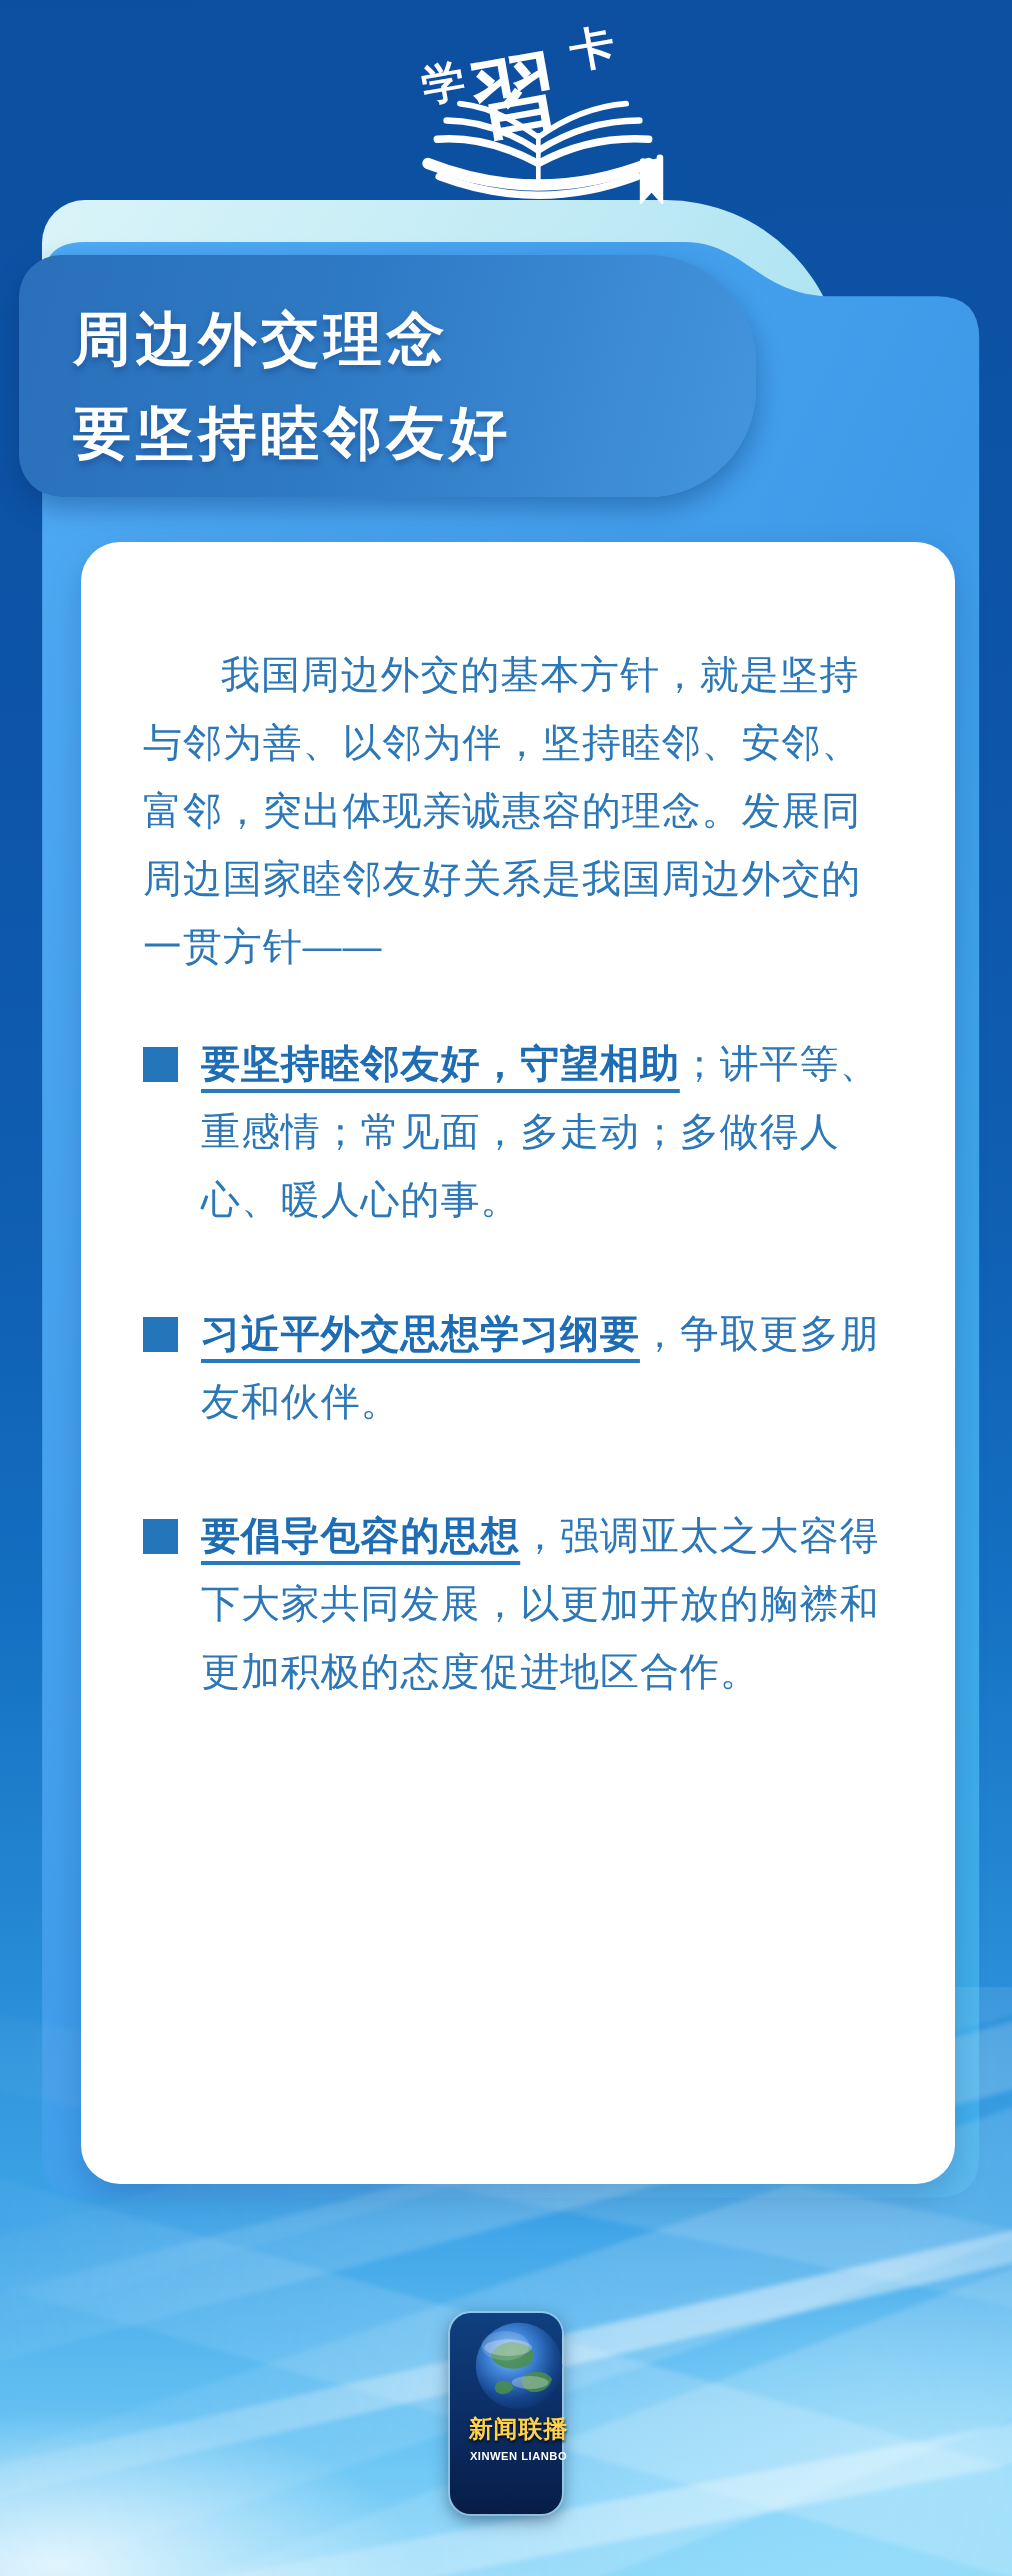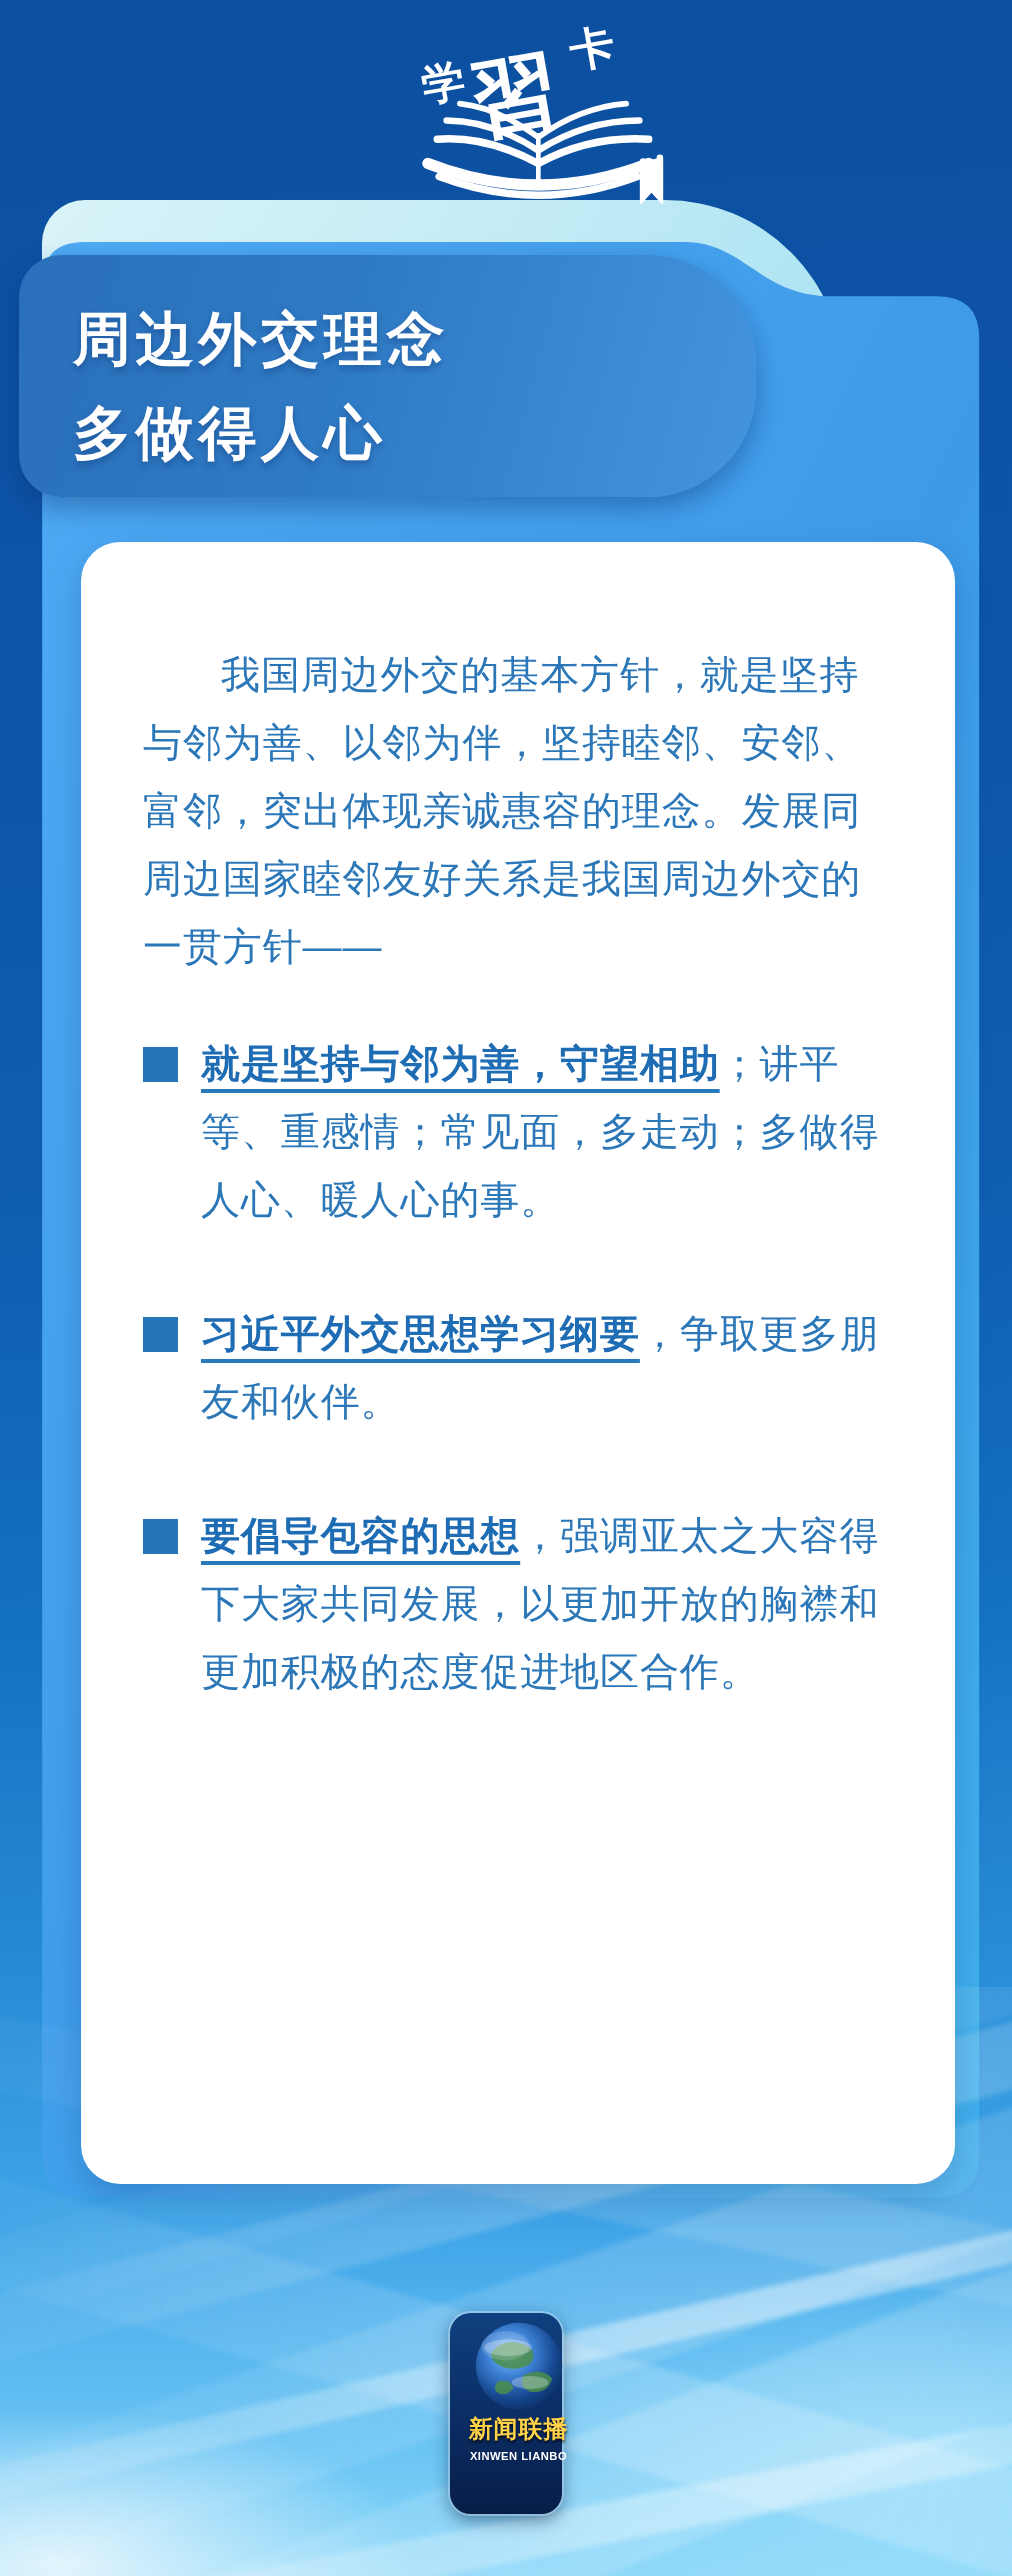--- a/index.html
+++ b/index.html
@@ -130,42 +130,42 @@
       <path d="M150 152 Q205 122 268 126" stroke-width="8"></path>
       <path d="M32 152 Q150 198 268 152" stroke-width="12"></path>
       <path d="M44 166 Q150 206 256 166" stroke-width="8"></path>
       <path d="M262 150 L262 188 L271 178 L280 188 L280 146" stroke-width="7" fill="#ffffff"></path>
     </g>
   </svg>
 
   <div class="banner">
     <h1>
       <span>周边外交理念</span><br>
-      <span>多做得人心</span>
+      <span>要坚持睦邻友好</span>
     </h1>
   </div>
 
   <div class="rays">
     <div class="glow"></div>
     <div class="ray r8"></div>
     <div class="ray r1"></div>
     <div class="ray r2"></div>
     <div class="ray r5"></div>
     <div class="ray r3"></div>
     <div class="ray r4"></div>
     <div class="ray r6"></div>
     <div class="ray r7"></div>
   </div>
 
   <div class="card">
     <p class="intro">我国周边外交的基本方针，就是坚持与邻为善、以邻为伴，坚持睦邻、安邻、富邻，突出体现亲诚惠容的理念。发展同周边国家睦邻友好关系是我国周边外交的一贯方针——</p>
 
     <div class="bullet first">
       <span class="sq"></span>
-      <span class="b">就是坚持与邻为善，守望相助</span><span class="r">；讲平等、重感情；常见面，多走动；多做得人心、暖人心的事。</span>
+      <span class="b">要坚持睦邻友好，守望相助</span><span class="r">；讲平等、重感情；常见面，多走动；多做得人心、暖人心的事。</span>
     </div>
 
     <div class="bullet">
       <span class="sq"></span>
       <span class="b">习近平外交思想学习纲要</span><span class="r">，争取更多朋友和伙伴。</span>
     </div>
 
 
     <div class="bullet">
       <span class="sq"></span>

